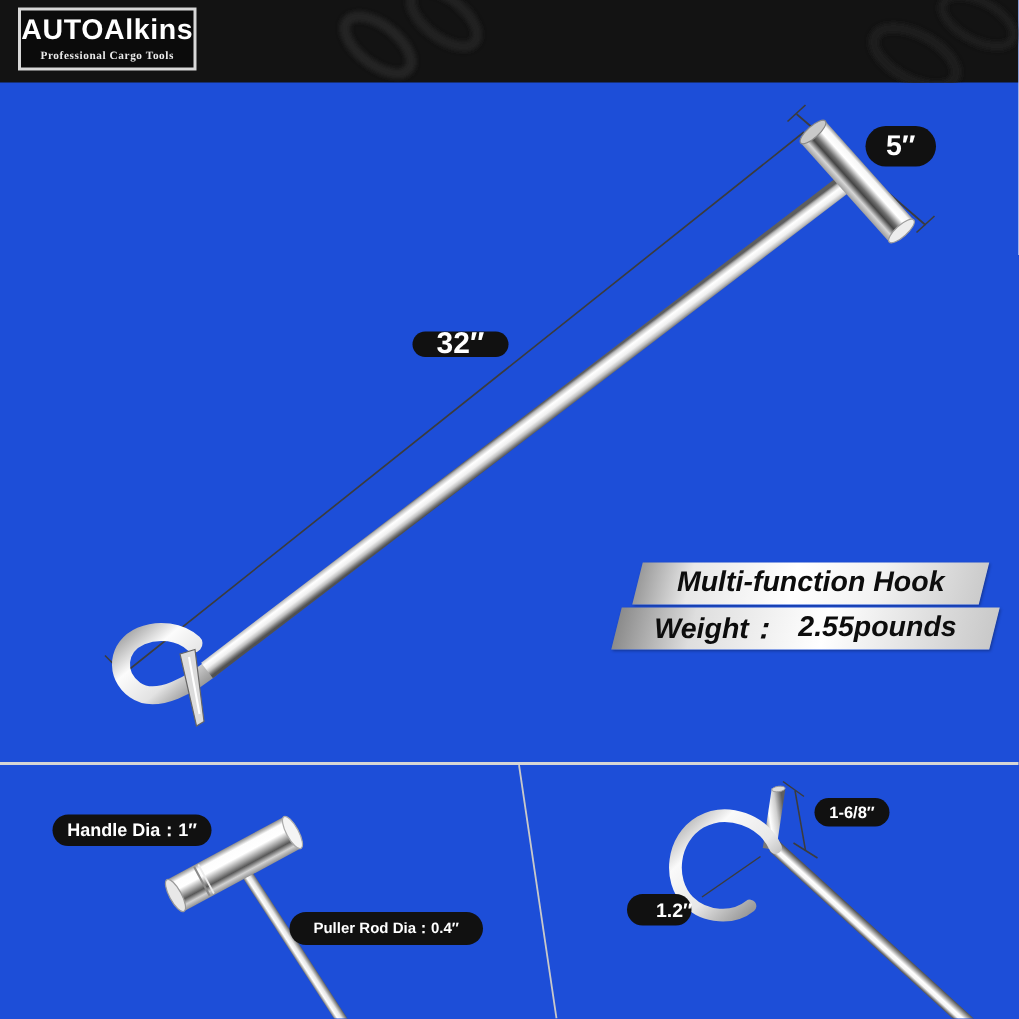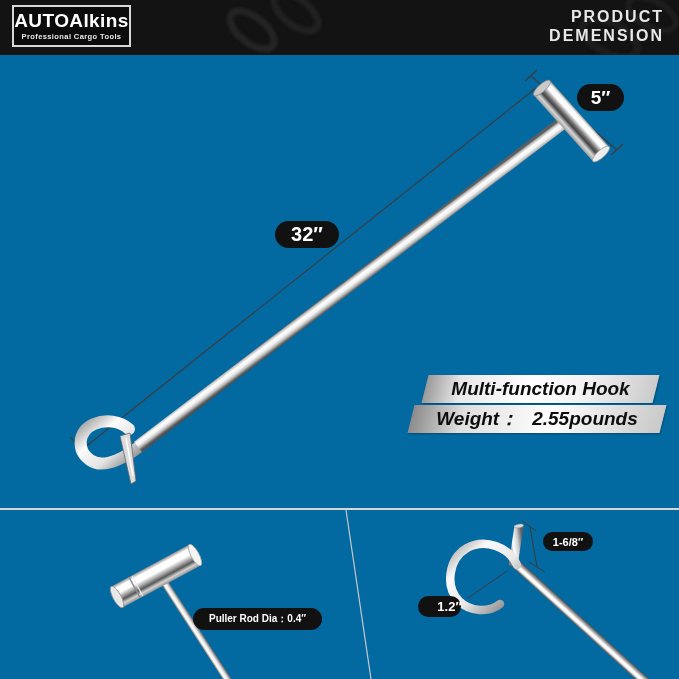--- a/index.html
+++ b/index.html
@@ -1,41 +1,41 @@
 <!DOCTYPE html>
 <html><head>
 <meta charset="utf-8">
 <style>
   * { margin:0; padding:0; box-sizing:border-box; }
   html,body { background:#fff; }
   #stage {
-    position:relative; width:679px; height:679px; background:#0369a1;
+    position:relative; width:679px; height:679px; background:#1d4ed8;
     font-family:"Liberation Sans","DejaVu Sans",sans-serif; overflow:hidden;
   }
   
   .hdr { position:absolute; left:0; top:0; width:679px; height:55px; background:#131313; }
   .hdr svg { position:absolute; left:0; top:0; }
   .logo-box {
     position:absolute; left:12px; top:5px; width:119px; height:42px;
     background:#0b0b0b; border:2px solid #d8d8d8;
     display:flex; flex-direction:column; align-items:center; justify-content:center;
   }
   .logo-title { color:#ffffff; font-weight:bold; font-size:19px; line-height:19px; letter-spacing:.4px; }
-  .logo-sub { color:#eaeaea; font-family:Liberation Sans, sans-serif; font-weight:bold; font-size:7.5px; margin-top:2px; letter-spacing:.4px; }
+  .logo-sub { color:#eaeaea; font-family:Liberation Serif, serif; font-weight:bold; font-size:7.5px; margin-top:2px; letter-spacing:.4px; }
   .hdr-title { position:absolute; right:15px; top:7px; text-align:right; color:#e8e8e8; font-weight:bold; font-size:16px; letter-spacing:2px; line-height:19px; }
   
   svg.draw { position:absolute; left:0; top:0; }
   
   .pill {
     position:absolute; background:#111111; color:#ffffff; font-weight:bold;
     border-radius:999px; display:flex; align-items:center; justify-content:center;
     white-space:nowrap;
   }
   #pill5      { left:577px; top:84px;  width:47px;  height:27px; font-size:19px; }
-  #pill32     { left:275px; top:221px; width:64px;  height:27px; font-size:20px; }
+  #pill32     { left:275px; top:221px; width:64px;  height:17px; font-size:20px; }
   #pillHandle { left:35px;  top:543px; width:106px; height:21px; font-size:12px; }
   #pillRod    { left:193px; top:608px; width:129px; height:22px; font-size:10px; }
   #pillTip    { left:543px; top:532px; width:50px;  height:19px; font-size:11px; }
   #pillGap    { left:418px; top:596px; width:43px;  height:21px; font-size:13px;padding-left:20px; }
   
   .banner {
     position:absolute; transform:skewX(-14deg);
     box-shadow:1px 1px 2px rgba(0,0,0,.3);
   }
   .banner .inner {
@@ -66,24 +66,20 @@
       <g filter="url(#blr)" opacity="0.75" fill="none">
         <ellipse cx="252" cy="30" rx="26" ry="13" stroke="#2b2b2b" stroke-width="7" transform="rotate(38 252 30)"></ellipse>
         <ellipse cx="296" cy="12" rx="26" ry="13" stroke="#272727" stroke-width="7" transform="rotate(38 296 12)"></ellipse>
         <ellipse cx="610" cy="38" rx="30" ry="15" stroke="#232323" stroke-width="7" transform="rotate(28 610 38)"></ellipse>
         <ellipse cx="652" cy="14" rx="26" ry="13" stroke="#212121" stroke-width="6" transform="rotate(28 652 14)"></ellipse>
       </g>
     </svg>
     <div class="logo-box">
       <div class="logo-title">AUTOAlkins</div>
       <div class="logo-sub">Professional Cargo Tools</div>
-    </div>
-    <div class="hdr-title">
-      <div>PRODUCT</div>
-      <div>DEMENSION</div>
     </div>
   </div>
 
   <svg class="draw" width="679" height="679" viewBox="0 0 679 679">
     <defs>
       <linearGradient id="gShaft" gradientUnits="userSpaceOnUse" x1="343.6" y1="282.3" x2="351.4" y2="292.7">
         <stop offset="0" stop-color="#5e5e5e"></stop>
           <stop offset="0.12" stop-color="#bdbdbd"></stop>
         <stop offset="0.32" stop-color="#ffffff"></stop>
           <stop offset="0.55" stop-color="#f0f0f0"></stop>
@@ -173,20 +169,21 @@
     <path d="M 517 565 C 509 547, 485 538, 467 548 C 448 559, 445 587, 459 601 C 470 612, 489 613, 500 604" stroke="url(#gCurl2)" stroke-width="8.5" stroke-linecap="round" fill="none"></path>
     <path d="M 530 527 L 537 567" stroke="#3c3c3c" stroke-width="1" fill="none"></path>
     <path d="M 522 521 L 536 531 M 529 562 L 545 572" stroke="#3c3c3c" stroke-width="1" fill="none"></path>
     <path d="M 507 571 L 468 598" stroke="#3c3c3c" stroke-width="1" fill="none"></path>
 
     <path d="M 346 510 L 371 679" stroke="#c9c9c9" stroke-width="1.2" fill="none"></path>
   </svg>
 
   <div class="pill" id="pill5">5″</div>
   <div class="pill" id="pill32">32″</div>
+  <div class="pill" id="pillHandle">Handle Dia：1″</div>
   <div class="pill" id="pillRod">Puller Rod Dia：0.4″</div>
   <div class="pill" id="pillTip">1-6/8″</div>
   <div class="pill" id="pillGap">1.2″</div>
 
   <div class="banner" id="banner1">
     <div class="inner">Multi-function Hook</div>
   </div>
   <div class="banner" id="banner2">
     <div class="inner">
       <span>Weight：</span>

